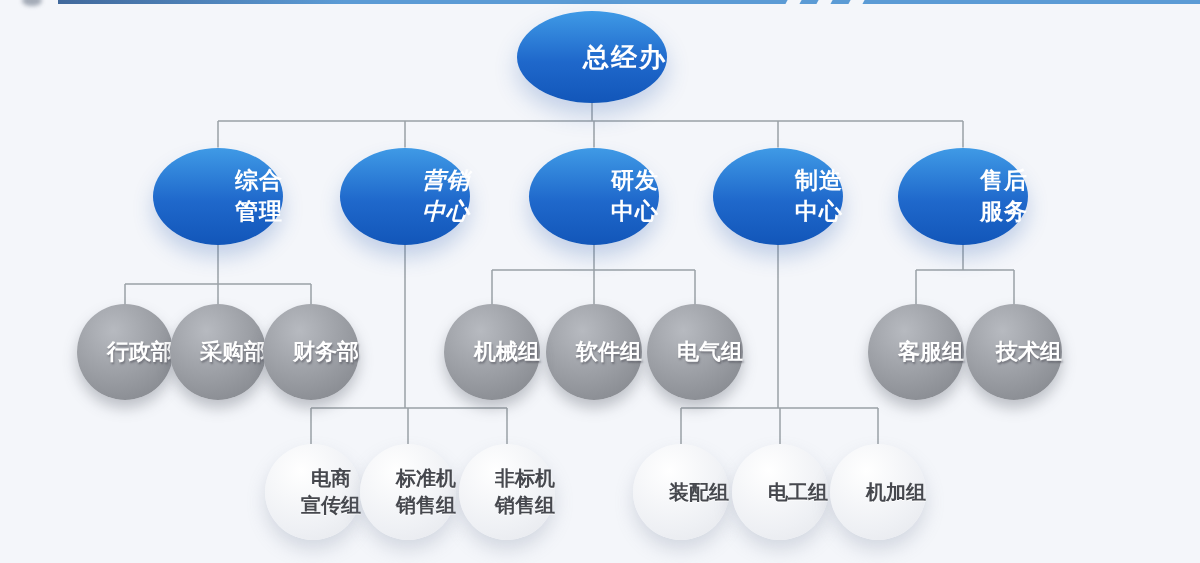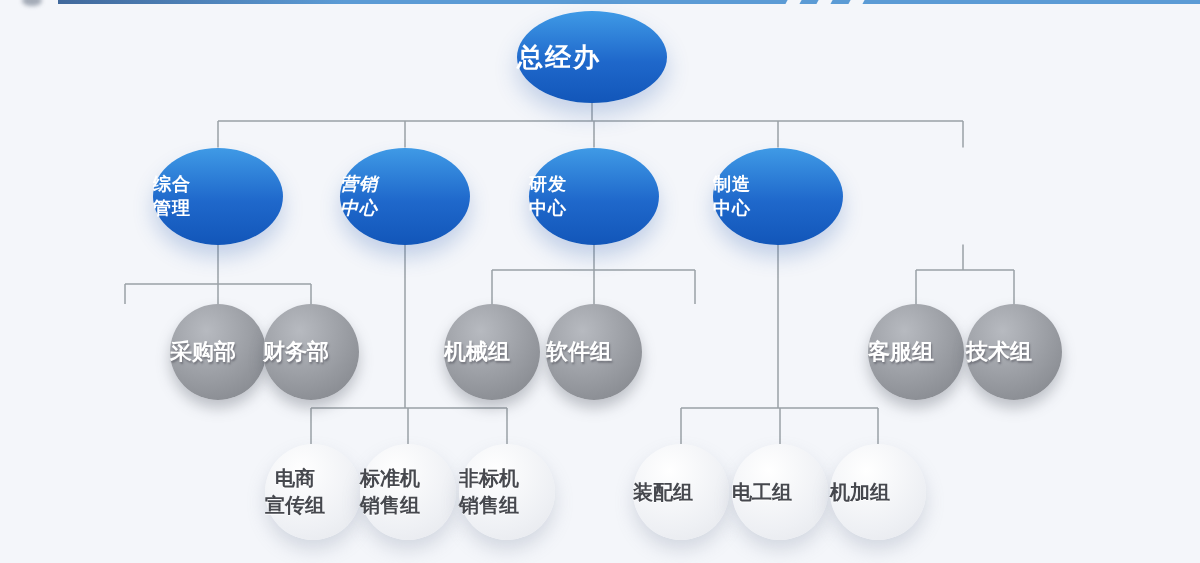--- a/index.html
+++ b/index.html
@@ -15,32 +15,32 @@
   .slash-gap {
     position:absolute; top:-2px; width:14px; height:10px;
     background:#f4f6fa; transform:skewX(-28deg);
   }
   .corner-dot {
     position:absolute; left:22px; top:-5px; width:20px; height:11px;
     border-radius:50%; background:#969eab; filter:blur(2px); opacity:.85;
   }
   svg.connectors { position:absolute; left:0; top:0; }
   .node {
-    position:absolute; display:flex; align-items:center; justify-content:flex-start;
+    position:absolute; display:flex; align-items:center; justify-content:flex-end;
     text-align:center; border-radius:50%; font-weight:bold; white-space:pre-line;
     box-sizing:border-box;
   }
   .node.blue-root {
     background:linear-gradient(180deg,#3f9ae6 0%, #1f68cb 55%, #1256b9 100%);
     color:#ffffff; font-size:26px; letter-spacing:2px;
     box-shadow:0 12px 22px rgba(50,100,180,.25);
   }
   .node.blue {
     background:linear-gradient(180deg,#3f9ae6 0%, #1f68cb 55%, #1256b9 100%);
-    color:#ffffff; font-size:18px; line-height:1.35; letter-spacing:1px;
+    color:#ffffff; font-size:23px; line-height:1.35; letter-spacing:1px;
     box-shadow:0 12px 20px rgba(50,100,180,.25);
   }
   .node.dark {
     background:radial-gradient(circle at 38% 28%, #b7bac0 0%, #8d9096 75%, #84878d 100%);
     color:#ffffff; font-size:22px;
     text-shadow:1px 2px 2px rgba(70,70,80,.5);
     box-shadow:0 8px 14px rgba(90,95,105,.35);
   }
   .node.light {
     background:radial-gradient(circle at 38% 28%, #ffffff 0%, #eef0f4 65%, #e4e6eb 100%);
@@ -94,24 +94,28 @@
   <div class="corner-dot"></div>
 <div class="node blue-root" style="left: 517px; top: 11px; width: 150px; height: 92px;"><span>总经办</span></div>
     <div class="node blue" style="left: 153px; top: 147.5px; width: 130px; height: 97px;"><span>综合
 管理</span></div>
     <div class="node blue" style="left: 340px; top: 147.5px; width: 130px; height: 97px; font-style: italic;"><span>营销
 中心</span></div>
     <div class="node blue" style="left: 529px; top: 147.5px; width: 130px; height: 97px;"><span>研发
 中心</span></div>
     <div class="node blue" style="left: 713px; top: 147.5px; width: 130px; height: 97px;"><span>制造
 中心</span></div>
+    <div class="node blue" style="left: 898px; top: 147.5px; width: 130px; height: 97px;"><span>售后
+服务</span></div>
+    <div class="node dark" style="left: 77px; top: 304px; width: 96px; height: 96px;"><span>行政部</span></div>
     <div class="node dark" style="left: 170px; top: 304px; width: 96px; height: 96px;"><span>采购部</span></div>
     <div class="node dark" style="left: 263px; top: 304px; width: 96px; height: 96px;"><span>财务部</span></div>
     <div class="node dark" style="left: 546px; top: 304px; width: 96px; height: 96px;"><span>软件组</span></div>
     <div class="node dark" style="left: 444px; top: 304px; width: 96px; height: 96px;"><span>机械组</span></div>
+    <div class="node dark" style="left: 647px; top: 304px; width: 96px; height: 96px;"><span>电气组</span></div>
     <div class="node dark" style="left: 868px; top: 304px; width: 96px; height: 96px;"><span>客服组</span></div>
     <div class="node dark" style="left: 966px; top: 304px; width: 96px; height: 96px; font-family: Liberation Mono, monospace;"><span>技术组</span></div>
     <div class="node light" style="left: 265px; top: 444px; width: 96px; height: 96px;"><span>电商
 宣传组</span></div>
     <div class="node light" style="left: 360px; top: 444px; width: 96px; height: 96px;"><span>标准机
 销售组</span></div>
     <div class="node light" style="left: 459px; top: 444px; width: 96px; height: 96px;"><span>非标机
 销售组</span></div>
     <div class="node light" style="left: 633px; top: 444px; width: 96px; height: 96px;"><span>装配组</span></div>
     <div class="node light" style="left: 732px; top: 444px; width: 96px; height: 96px;"><span>电工组</span></div>

